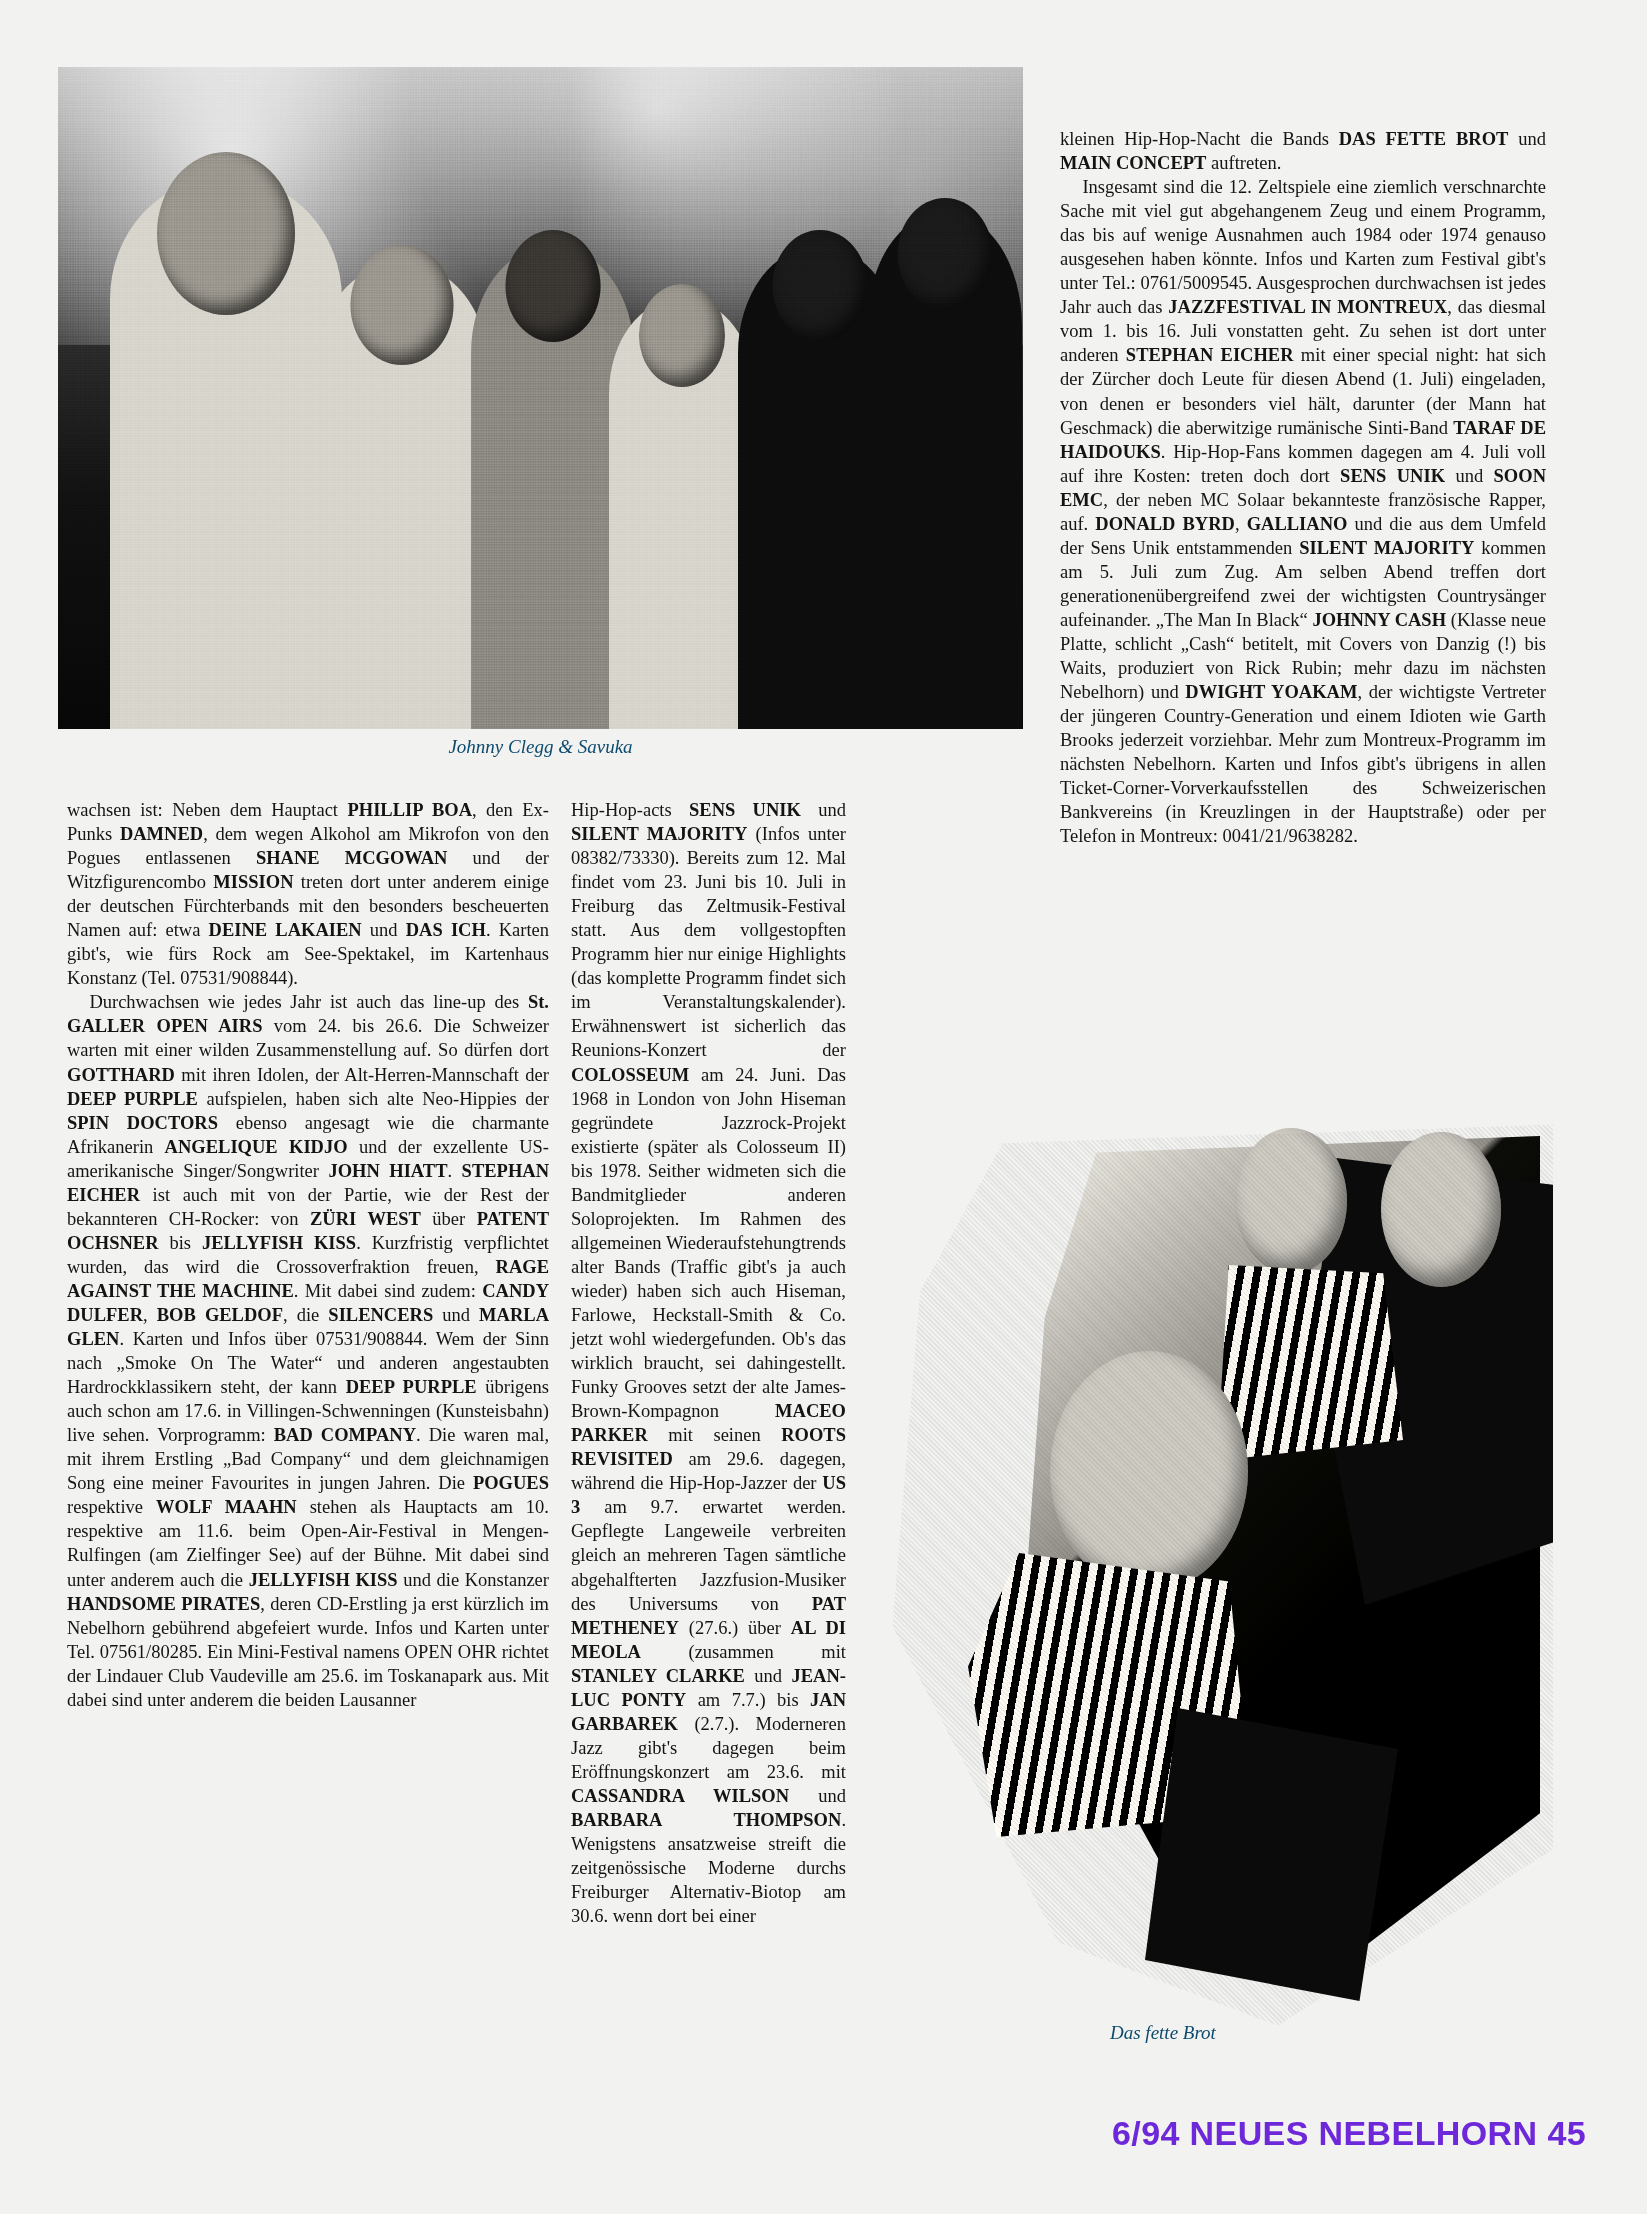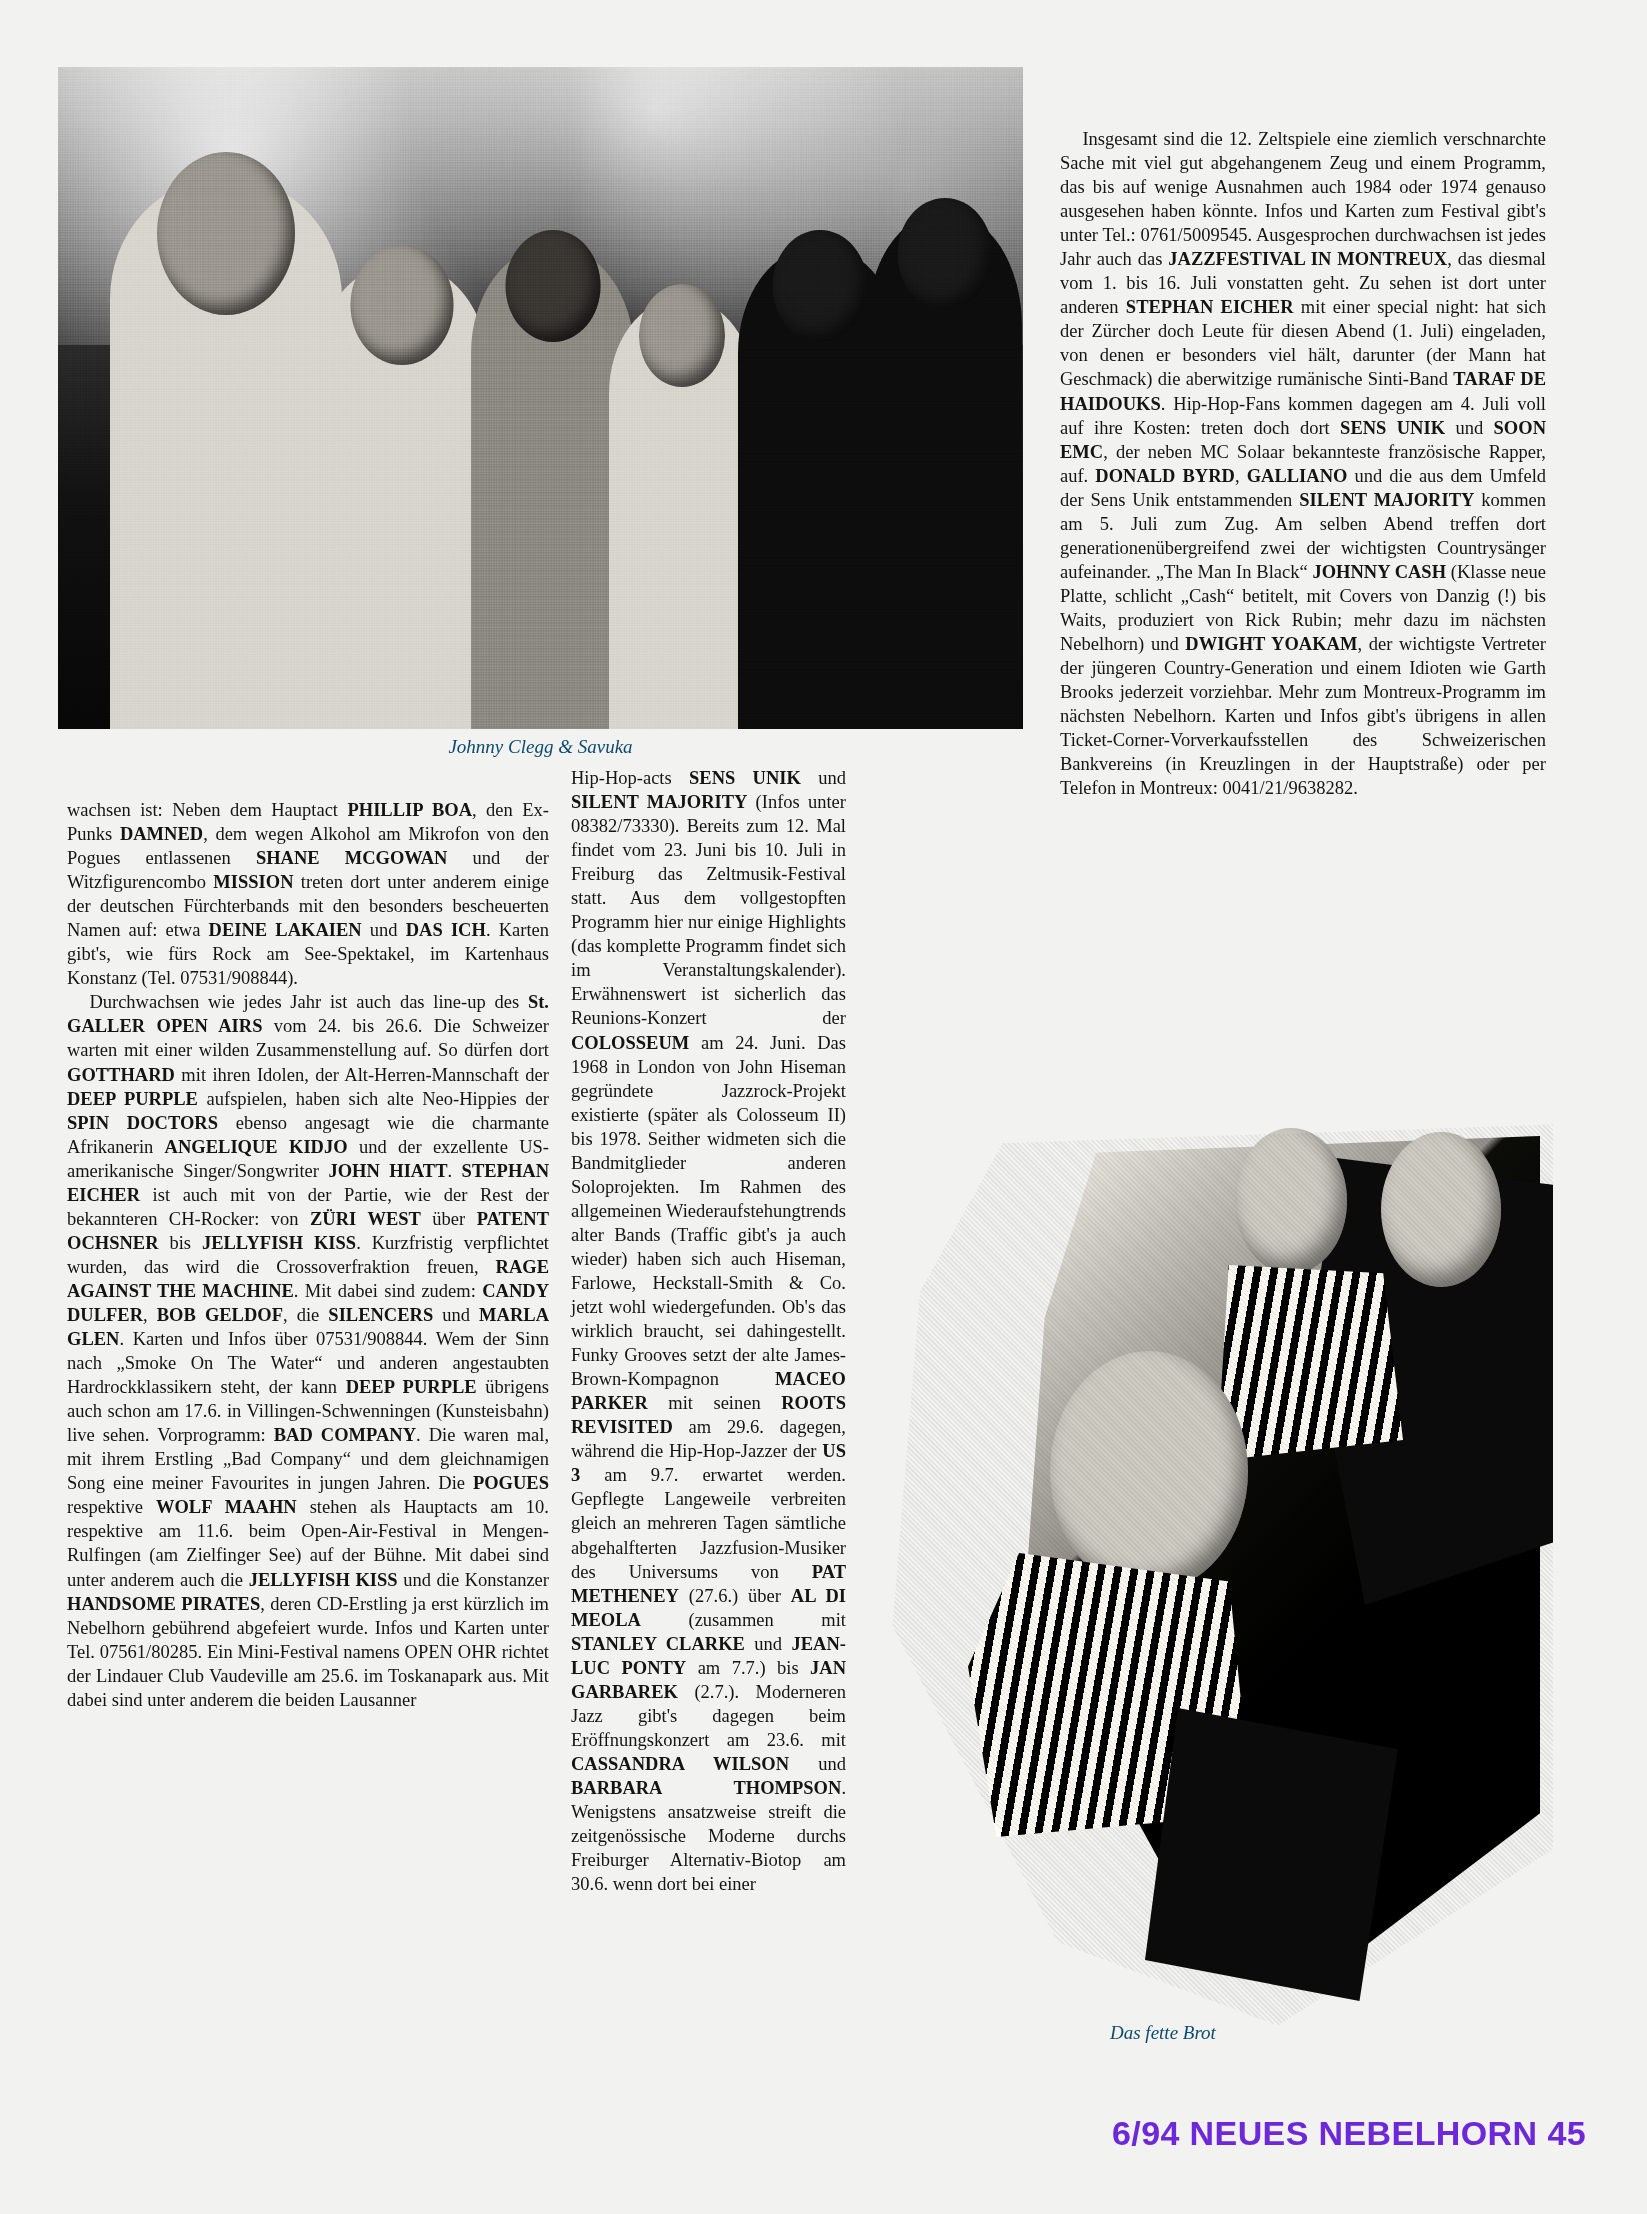--- a/index.html
+++ b/index.html
@@ -98,21 +98,21 @@
     line-height: 1.30;
     text-align: justify;
     text-justify: inter-word;
     hyphens: auto;
     color: #141414;
   }
   .col p { margin: 0; text-indent: 22.4px; }
   .col p.first { text-indent: 0; }
   .col b, .col strong { font-weight: bold; }
   #col1 { left: 67px; top: 798px; width: 482px; }
-  #col2 { left: 571px; top: 766px; width: 275px; }
+  #col2 { left: 571px; top: 798px; width: 275px; }
   #col3 { left: 1060px; top: 127px; width: 486px; }
   
   .photo-bottom {
     position: absolute;
     left: 865px;
     top: 1106px;
     width: 688px;
     height: 929px;
     overflow: hidden;
   }
@@ -195,20 +195,21 @@
   <div class="caption cap-top">Johnny Clegg &amp; Savuka</div>
 
   <div class="col" id="col1">
       <p class="first">wachsen ist: Neben dem Hauptact <b>PHILLIP BOA</b>, den Ex-Punks <b>DAMNED</b>, dem wegen Alkohol am Mikrofon von den Pogues entlassenen <b>SHANE MCGOWAN</b> und der Witzfigurencombo <b>MISSION</b> treten dort unter anderem einige der deutschen Fürchterbands mit den besonders bescheuerten Namen auf: etwa <b>DEINE LAKAIEN</b> und <b>DAS ICH</b>. Karten gibt's, wie fürs Rock am See-Spektakel, im Kartenhaus Konstanz (Tel. 07531/908844).</p>
       <p class="">Durchwachsen wie jedes Jahr ist auch das line-up des <b>St. GALLER OPEN AIRS</b> vom 24. bis 26.6. Die Schweizer warten mit einer wilden Zusammenstellung auf. So dürfen dort <b>GOTTHARD</b> mit ihren Idolen, der Alt-Herren-Mannschaft der <b>DEEP PURPLE</b> aufspielen, haben sich alte Neo-Hippies der <b>SPIN DOCTORS</b> ebenso angesagt wie die charmante Afrikanerin <b>ANGELIQUE KIDJO</b> und der exzellente US-amerikanische Singer/Songwriter <b>JOHN HIATT</b>. <b>STEPHAN EICHER</b> ist auch mit von der Partie, wie der Rest der bekannteren CH-Rocker: von <b>ZÜRI WEST</b> über <b>PATENT OCHSNER</b> bis <b>JELLYFISH KISS</b>. Kurzfristig verpflichtet wurden, das wird die Crossoverfraktion freuen, <b>RAGE AGAINST THE MACHINE</b>. Mit dabei sind zudem: <b>CANDY DULFER</b>, <b>BOB GELDOF</b>, die <b>SILENCERS</b> und <b>MARLA GLEN</b>. Karten und Infos über 07531/908844. Wem der Sinn nach „Smoke On The Water“ und anderen angestaubten Hardrockklassikern steht, der kann <b>DEEP PURPLE</b> übrigens auch schon am 17.6. in Villingen-Schwenningen (Kunsteisbahn) live sehen. Vorprogramm: <b>BAD COMPANY</b>. Die waren mal, mit ihrem Erstling „Bad Company“ und dem gleichnamigen Song eine meiner Favourites in jungen Jahren. Die <b>POGUES</b> respektive <b>WOLF MAAHN</b> stehen als Hauptacts am 10. respektive am 11.6. beim Open-Air-Festival in Mengen-Rulfingen (am Zielfinger See) auf der Bühne. Mit dabei sind unter anderem auch die <b>JELLYFISH KISS</b> und die Konstanzer <b>HANDSOME PIRATES</b>, deren CD-Erstling ja erst kürzlich im Nebelhorn gebührend abgefeiert wurde. Infos und Karten unter Tel. 07561/80285. Ein Mini-Festival namens OPEN OHR richtet der Lindauer Club Vaudeville am 25.6. im Toskanapark aus. Mit dabei sind unter anderem die beiden Lausanner</p>
     </div>
   <div class="col" id="col2">
       <p class="first">Hip-Hop-acts <b>SENS UNIK</b> und <b>SILENT MAJORITY</b> (Infos unter 08382/73330). Bereits zum 12. Mal findet vom 23. Juni bis 10. Juli in Freiburg das Zeltmusik-Festival statt. Aus dem vollgestopften Programm hier nur einige Highlights (das komplette Programm findet sich im Veranstaltungskalender). Erwähnenswert ist sicherlich das Reunions-Konzert der <b>COLOSSEUM</b> am 24. Juni. Das 1968 in London von John Hiseman gegründete Jazzrock-Projekt existierte (später als Colosseum II) bis 1978. Seither widmeten sich die Bandmitglieder anderen Soloprojekten. Im Rahmen des allgemeinen Wiederaufstehungtrends alter Bands (Traffic gibt's ja auch wieder) haben sich auch Hiseman, Farlowe, Heckstall-Smith &amp; Co. jetzt wohl wiedergefunden. Ob's das wirklich braucht, sei dahingestellt. Funky Grooves setzt der alte James-Brown-Kompagnon <b>MACEO PARKER</b> mit seinen <b>ROOTS REVISITED</b> am 29.6. dagegen, während die Hip-Hop-Jazzer der <b>US 3</b> am 9.7. erwartet werden. Gepflegte Langeweile verbreiten gleich an mehreren Tagen sämtliche abgehalfterten Jazzfusion-Musiker des Universums von <b>PAT METHENEY</b> (27.6.) über <b>AL DI MEOLA</b> (zusammen mit <b>STANLEY CLARKE</b> und <b>JEAN-LUC PONTY</b> am 7.7.) bis <b>JAN GARBAREK</b> (2.7.). Moderneren Jazz gibt's dagegen beim Eröffnungskonzert am 23.6. mit <b>CASSANDRA WILSON</b> und <b>BARBARA THOMPSON</b>. Wenigstens ansatzweise streift die zeitgenössische Moderne durchs Freiburger Alternativ-Biotop am 30.6. wenn dort bei einer</p>
     </div>
   <div class="col" id="col3">
+      <p class="first">kleinen Hip-Hop-Nacht die Bands <b>DAS FETTE BROT</b> und <b>MAIN CONCEPT</b> auftreten.</p>
       <p class="">Insgesamt sind die 12. Zeltspiele eine ziemlich verschnarchte Sache mit viel gut abgehangenem Zeug und einem Programm, das bis auf wenige Ausnahmen auch 1984 oder 1974 genauso ausgesehen haben könnte. Infos und Karten zum Festival gibt's unter Tel.: 0761/5009545. Ausgesprochen durchwachsen ist jedes Jahr auch das <b>JAZZFESTIVAL IN MONTREUX</b>, das diesmal vom 1. bis 16. Juli vonstatten geht. Zu sehen ist dort unter anderen <b>STEPHAN EICHER</b> mit einer special night: hat sich der Zürcher doch Leute für diesen Abend (1. Juli) eingeladen, von denen er besonders viel hält, darunter (der Mann hat Geschmack) die aberwitzige rumänische Sinti-Band <b>TARAF DE HAIDOUKS</b>. Hip-Hop-Fans kommen dagegen am 4. Juli voll auf ihre Kosten: treten doch dort <b>SENS UNIK</b> und <b>SOON EMC</b>, der neben MC Solaar bekannteste französische Rapper, auf. <b>DONALD BYRD</b>, <b>GALLIANO</b> und die aus dem Umfeld der Sens Unik entstammenden <b>SILENT MAJORITY</b> kommen am 5. Juli zum Zug. Am selben Abend treffen dort generationenübergreifend zwei der wichtigsten Countrysänger aufeinander. „The Man In Black“ <b>JOHNNY CASH</b> (Klasse neue Platte, schlicht „Cash“ betitelt, mit Covers von Danzig (!) bis Waits, produziert von Rick Rubin; mehr dazu im nächsten Nebelhorn) und <b>DWIGHT YOAKAM</b>, der wichtigste Vertreter der jüngeren Country-Generation und einem Idioten wie Garth Brooks jederzeit vorziehbar. Mehr zum Montreux-Programm im nächsten Nebelhorn. Karten und Infos gibt's übrigens in allen Ticket-Corner-Vorverkaufsstellen des Schweizerischen Bankvereins (in Kreuzlingen in der Hauptstraße) oder per Telefon in Montreux: 0041/21/9638282.</p>
     </div>
 
   <div class="photo-bottom">
     <div class="pb-bg"></div>
     <div class="pb-dark" style="left:447px; top:52px; width:241px; height:447px; clip-path:polygon(10% 0,100% 6%,100% 86%,22% 100%,0 40%);"></div>
     <div class="pb-face" style="left:516px; top:26px; width:120px; height:155px;"></div>
     <div class="pb-face" style="left:370px; top:21.5px; width:112px; height:146px;"></div>
     <div class="pb-stripes" style="left:340px; top:159px; width:198px; height:206px; clip-path:polygon(12% 0,90% 4%,100% 85%,6% 95%);"></div>
     <div class="pb-face" style="left:185px; top:245px; width:198px; height:241px;"></div>

